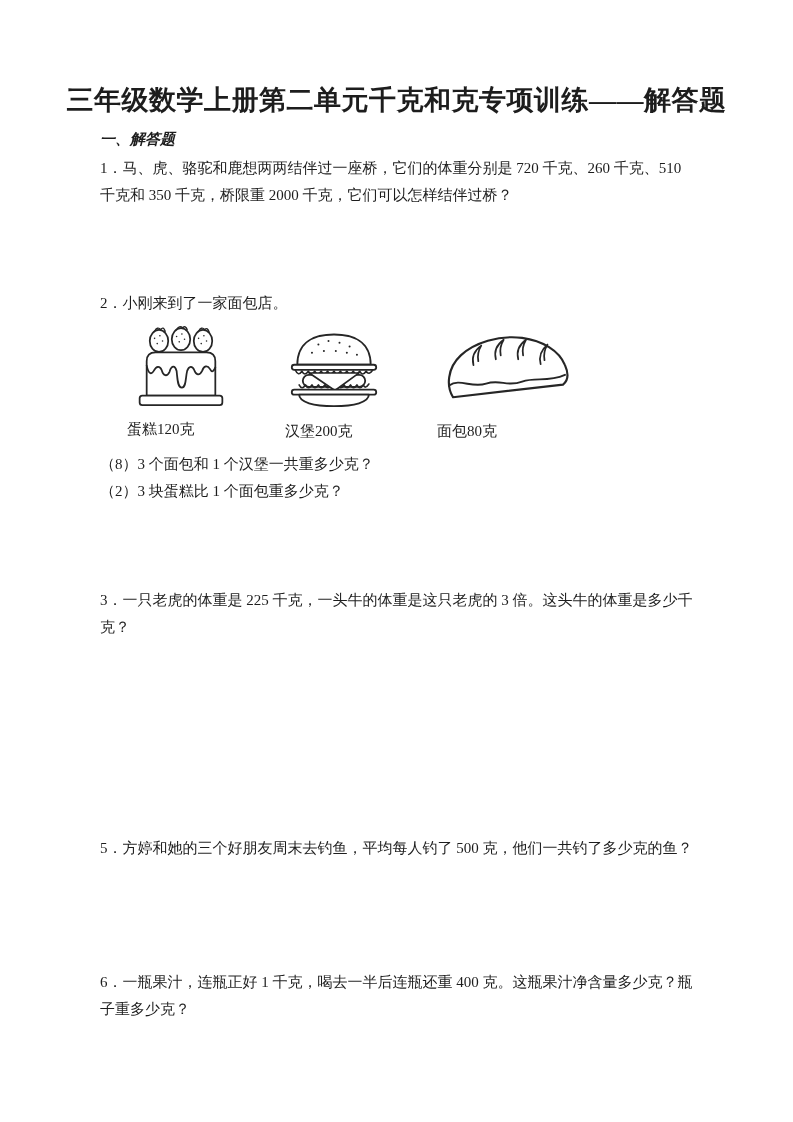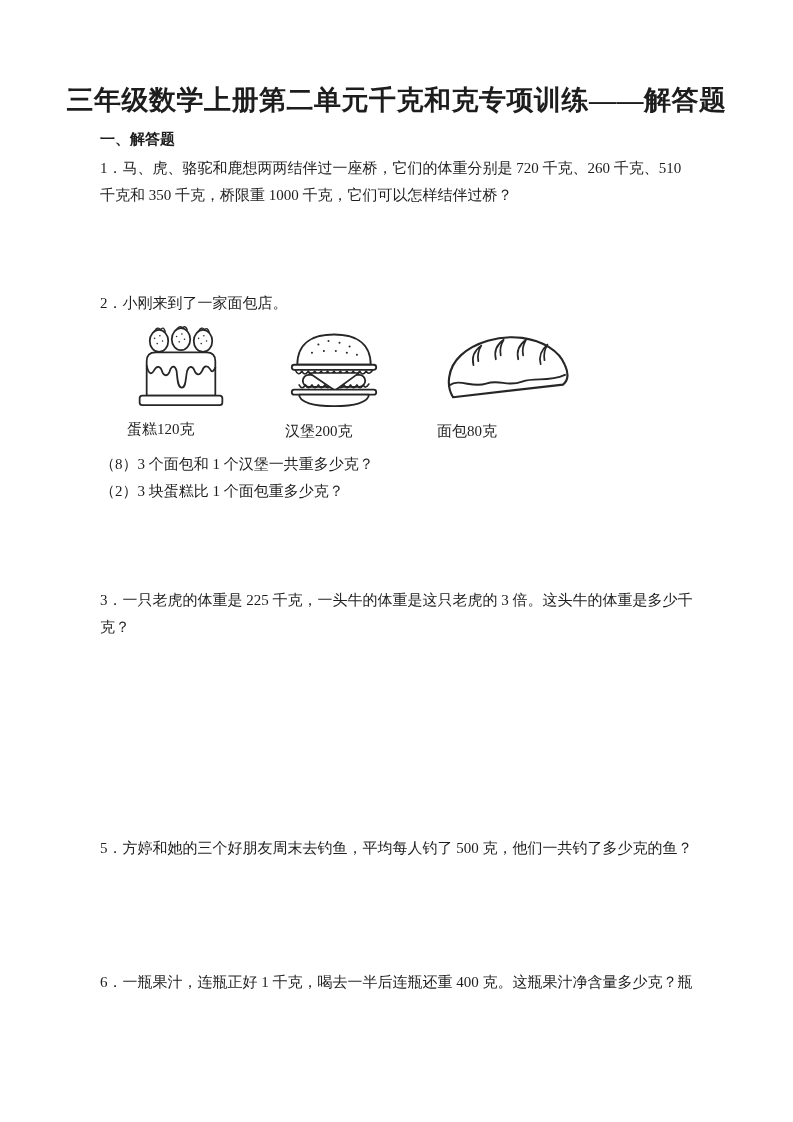--- a/index.html
+++ b/index.html
@@ -29,21 +29,21 @@
     line-height: 28px;
   }
   .line {
     position: absolute;
     left: 100px;
     width: 600px;
     font-size: 15px;
     line-height: 22px;
     white-space: nowrap;
   }
-  .bold { font-weight: bold; }
+  .bold { font-weight: bold; font-style: italic; }
   .food-figure {
     position: absolute;
   }
   .food-figure svg { display: block; }
   .food-label {
     position: absolute;
     font-size: 15px;
     line-height: 20px;
     text-align: left;
     white-space: nowrap;
@@ -55,21 +55,21 @@
 </head>
 <body>
 
 <main class="page">
 
   <h1 class="title">三年级数学上册第二单元千克和克专项训练——解答题</h1>
 
   <div class="line bold" style="top:128px">一、解答题</div>
 
   <div class="line" style="top:157px">1．马、虎、骆驼和鹿想两两结伴过一座桥，它们的体重分别是 720 千克、260 千克、510</div>
-  <div class="line" style="top:184px">千克和 350 千克，桥限重 1000 千克，它们可以怎样结伴过桥？</div>
+  <div class="line" style="top:184px">千克和 350 千克，桥限重 2000 千克，它们可以怎样结伴过桥？</div>
 
   <div class="line" style="top:292px">2．小刚来到了一家面包店。</div>
 
   <figure class="food-figure" style="left:137px; top:326px; margin:0">
     <svg width="88" height="81" viewBox="0 0 100 92">
       <path class="ink-fill" stroke-width="2" d="M11,40 Q11,30 21,30 L79,30 Q89,30 89,40 L89,79 L11,79 Z"></path>
       <path class="ink" stroke-width="2" d="M11,45 C13,54 16,56 19,51 C22,45 26,45 28,50 C30,57 34,58 37,52 C39,45 43,44 45,51 C46,60 46,70 51,70 C56,70 55,59 57,51 C59,45 63,45 65,50 C67,56 71,57 74,51 C76,45 80,44 83,49 C85,53 87,52 89,47"></path>
       <g>
         <ellipse class="ink-fill" stroke-width="2" cx="25" cy="17" rx="10.5" ry="12.5"></ellipse>
         <path class="ink" stroke-width="1.6" d="M20,6 Q23,0 27,4 Q30,0 32,6"></path>
@@ -142,14 +142,15 @@
   <div class="line" style="top:453px">（8）3 个面包和 1 个汉堡一共重多少克？</div>
   <div class="line" style="top:480px">（2）3 块蛋糕比 1 个面包重多少克？</div>
 
   <div class="line" style="top:589px">3．一只老虎的体重是 225 千克，一头牛的体重是这只老虎的 3 倍。这头牛的体重是多少千</div>
   <div class="line" style="top:616px">克？</div>
 
 
   <div class="line" style="top:837px">5．方婷和她的三个好朋友周末去钓鱼，平均每人钓了 500 克，他们一共钓了多少克的鱼？</div>
 
   <div class="line" style="top:971px">6．一瓶果汁，连瓶正好 1 千克，喝去一半后连瓶还重 400 克。这瓶果汁净含量多少克？瓶</div>
+  <div class="line" style="top:998px">子重多少克？</div>
 
 </main>
 
 </body></html>

